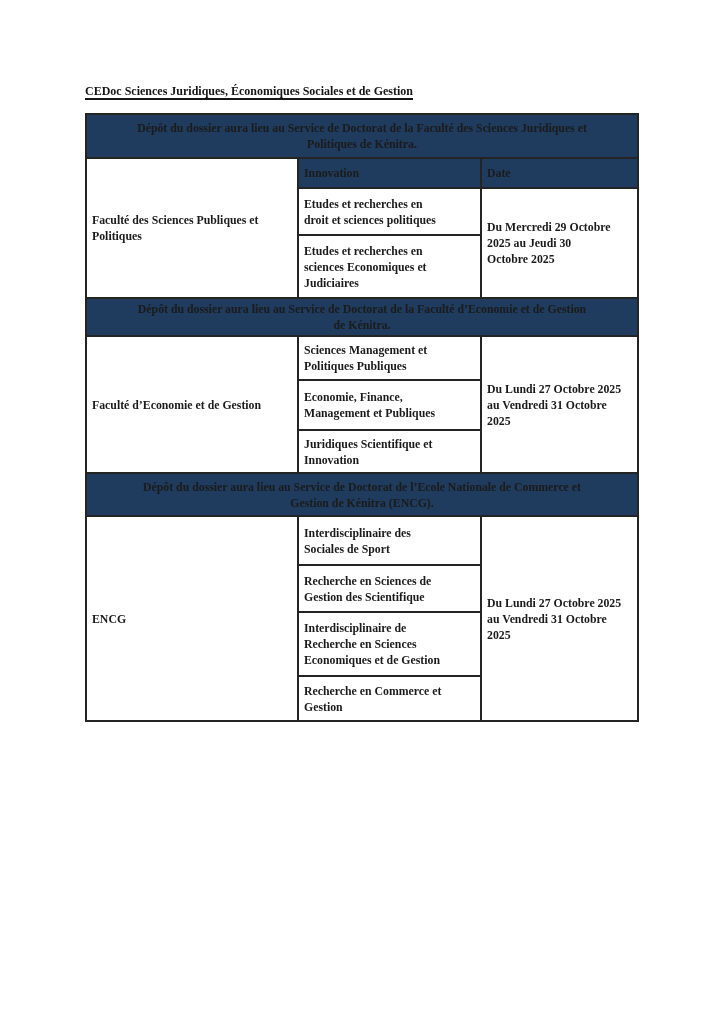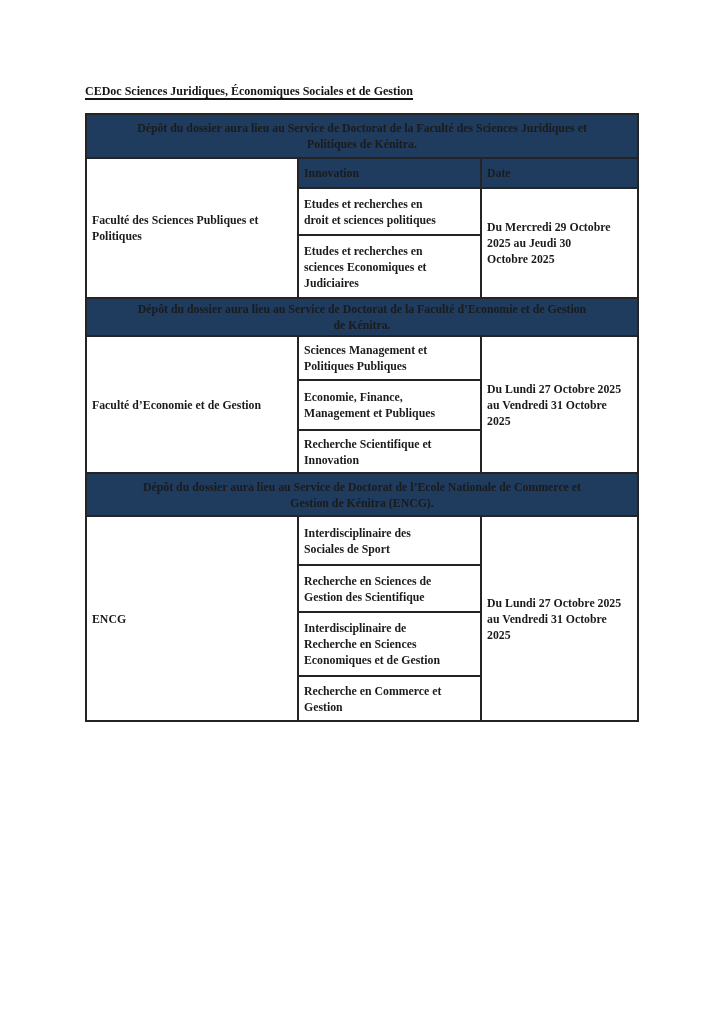--- a/index.html
+++ b/index.html
@@ -137,21 +137,21 @@
       </td>
     </tr>
     <tr class="h-s2l2">
       <td>
         <div class="ln">Economie, Finance,</div>
         <div class="ln">Management et Publiques</div>
       </td>
     </tr>
     <tr class="h-s2l3">
       <td>
-        <div class="ln">Recherche Scientifique et</div>
+        <div class="ln">Juridiques Scientifique et</div>
         <div class="ln">Innovation</div>
       </td>
     </tr>
 
     <tr class="h-s3b">
       <td class="banner" colspan="3">
         <div class="ln">Dépôt du dossier aura lieu au Service de Doctorat de l’Ecole Nationale de Commerce et</div>
         <div class="ln">Gestion de Kénitra (ENCG).</div>
       </td>
     </tr>

